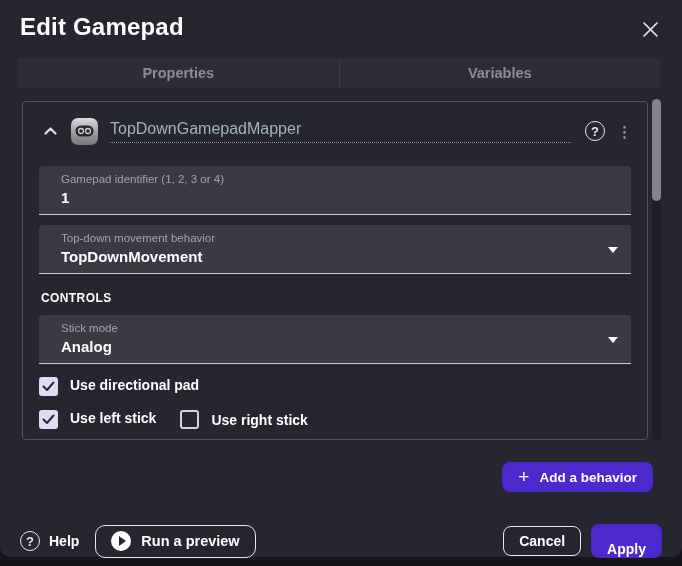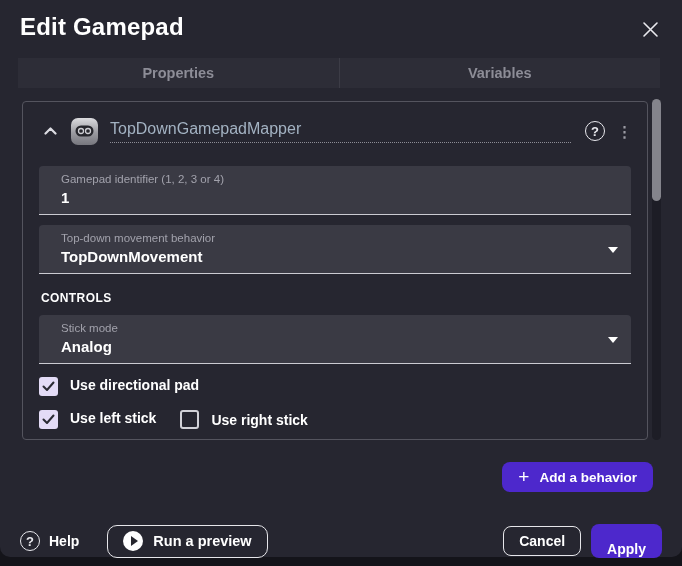--- a/index.html
+++ b/index.html
@@ -104,21 +104,21 @@
     border:none; border-radius:8px; padding:0 16px; height:30px; cursor:pointer;
     font-family:"Liberation Sans", sans-serif;
   }
   .plus-ico { font-size:19px; font-weight:normal; line-height:1; margin-top:-2px; }
 
   
   .footer { display:flex; align-items:center; margin:32px 20px 0 20px; }
   .help-group { display:flex; align-items:center; gap:9px; cursor:pointer; }
   .help-label { color:#ffffff; font-size:14px; font-weight:bold; }
   .btn-preview {
-    margin-left:28px; display:flex; align-items:center; gap:10px;
+    margin-left:16px; display:flex; align-items:center; gap:10px;
     background:transparent; border:1px solid #e6e6ea; border-radius:10px;
     height:33px; padding:0 15px; cursor:pointer; color:#ffffff;
     font-family:"Liberation Sans", sans-serif; font-size:14.5px; font-weight:bold;
   }
   .play-circle {
     width:20px; height:20px; border-radius:50%; background:#ffffff;
     display:flex; align-items:center; justify-content:center;
   }
   .play-tri {
     width:0; height:0; margin-left:2px;

